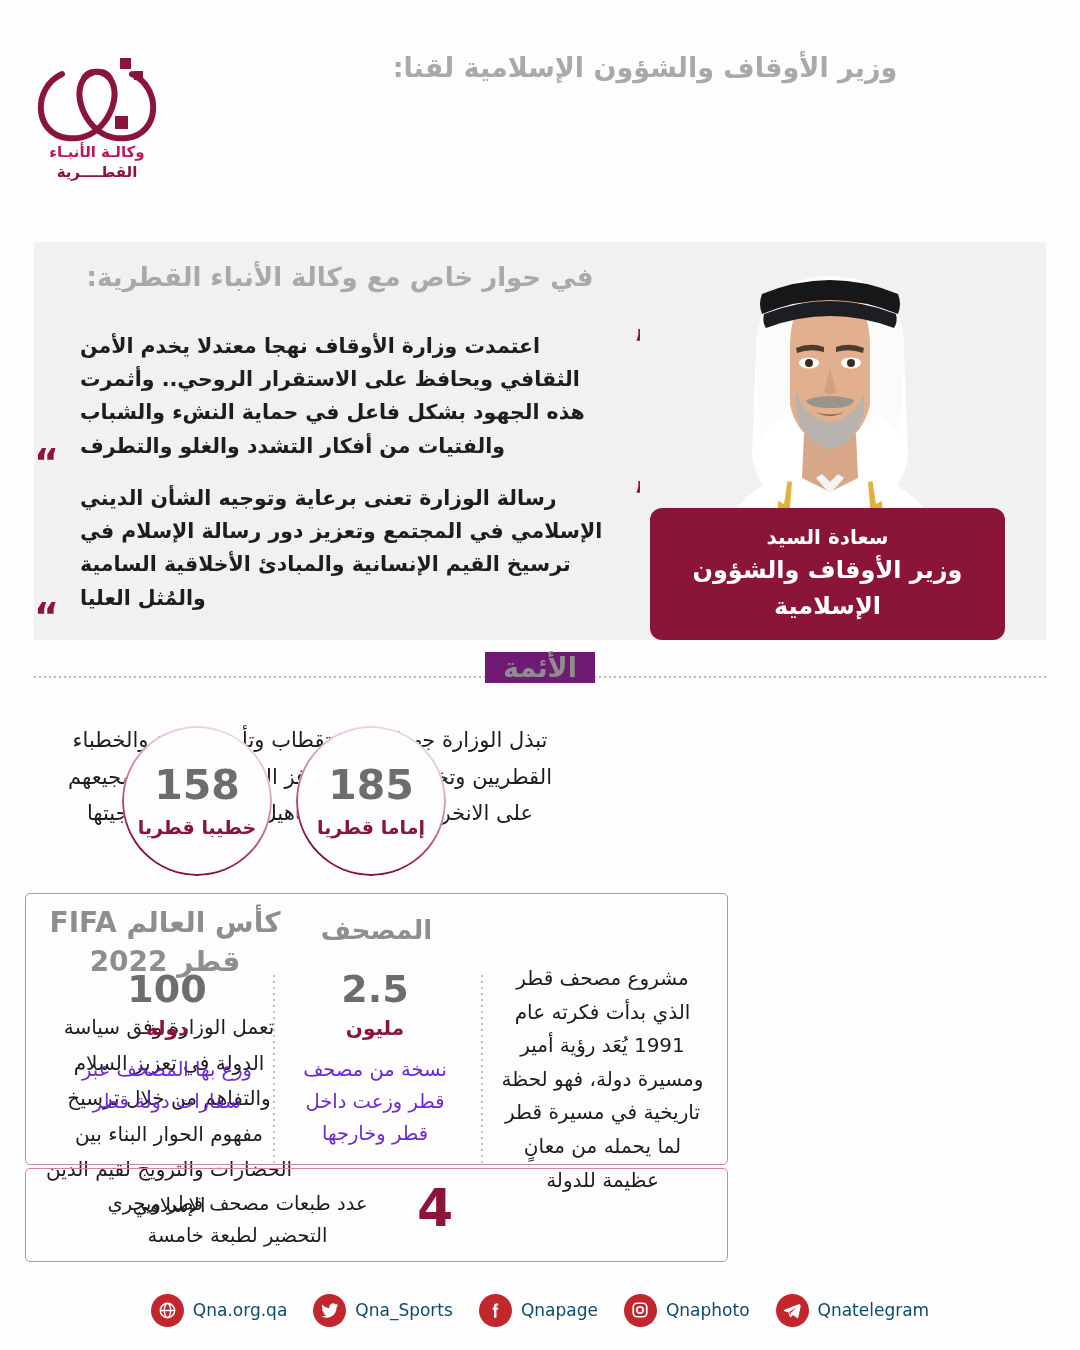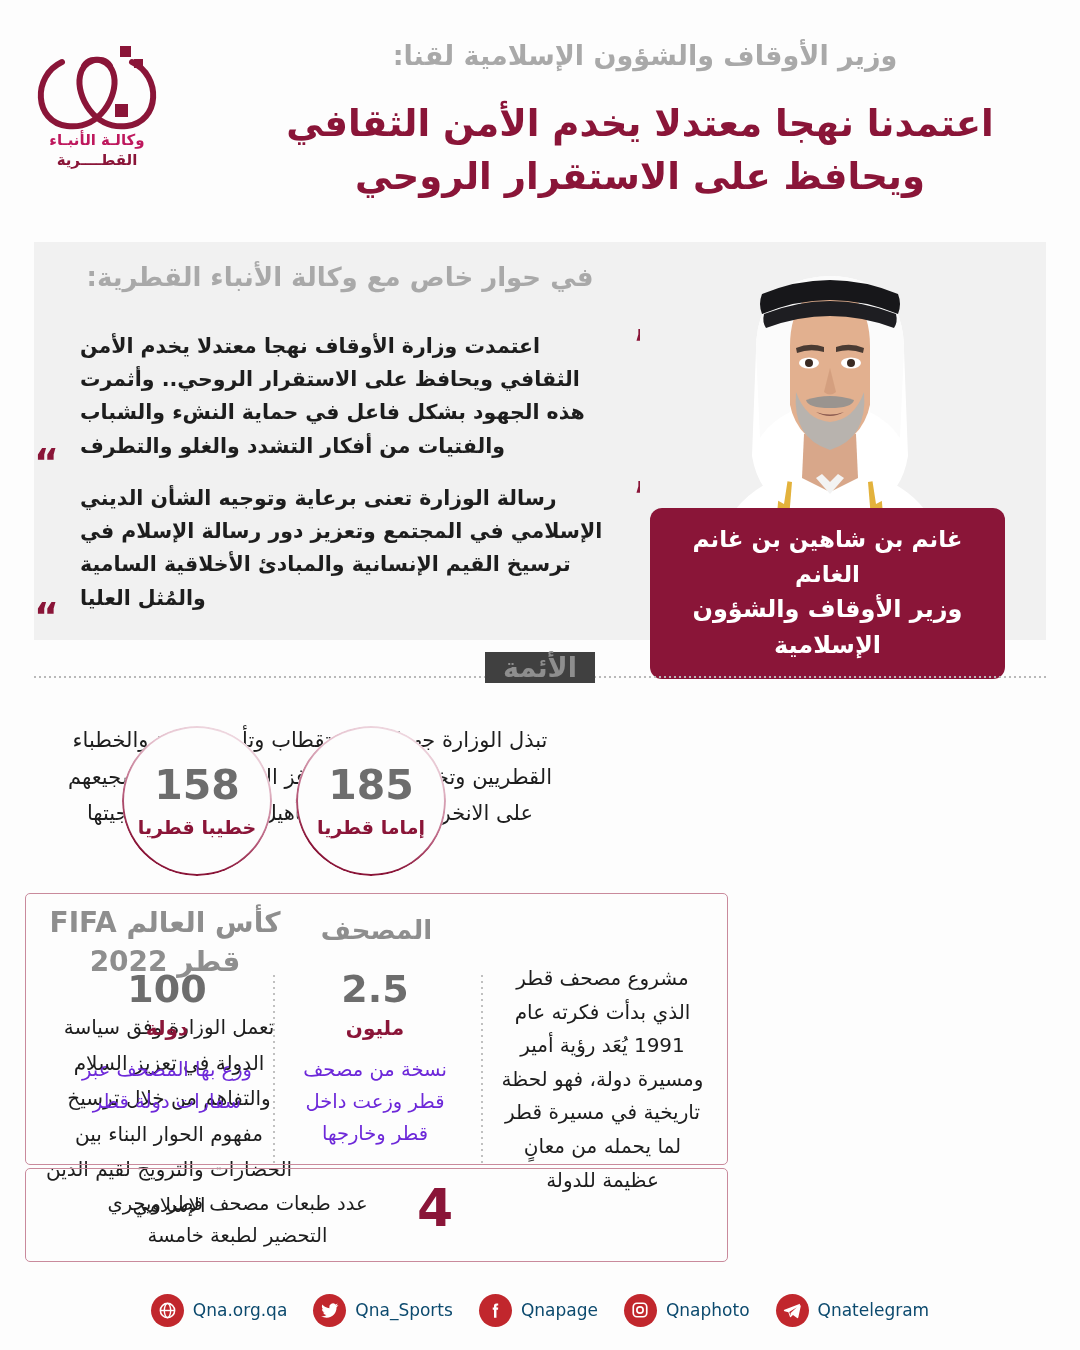--- a/index.html
+++ b/index.html
@@ -4,21 +4,21 @@
 <style>
   * { margin:0; padding:0; box-sizing:border-box; }
   html,body { background:#ffffff; }
   body {
     width:1080px; height:1350px; position:relative; overflow:hidden;
     font-family:"DejaVu Sans","Liberation Sans",sans-serif;
     background:#fdfdfd;
   }
 
   
-  #header { position:absolute; top:0; left:0; width:1080px; height:232px; }
+  #header { position:absolute; top:12px; left:0; width:1080px; height:232px; }
   #kicker {
     position:absolute; top:38px; right:90px; width:690px;
     text-align:center; font-size:27px; font-weight:700; color:#a9a9a9;
     letter-spacing:0px; line-height:1.3;
   }
   #headline {
     position:absolute; top:98px; right:60px; width:760px;
     text-align:center; font-size:37px; font-weight:700; color:#8A1538;
     line-height:1.42;
   }
@@ -64,21 +64,21 @@
   #nameplate .np-line3 { font-size:24px; font-weight:700; line-height:1.5; }
 
   
   #imams-head { position:absolute; top:652px; left:34px; width:1012px; height:40px; }
   #imams-dots {
     position:absolute; top:24px; left:0; width:1012px; height:2px;
     background-image:repeating-linear-gradient(to right,#b9b9b9 0 2px,transparent 2px 5px);
   }
   #imams-label {
     position:absolute; top:0; left:50%; transform:translateX(-50%);
-    background:#404040; padding:0 18px;
+    background:#701a75; padding:0 18px;
     font-size:27px; font-weight:700; color:#8e8e8e;
   }
 
   
   #imams-text {
     position:absolute; top:722px; right:520px; width:500px;
     font-size:21px; color:#1d1d1d; line-height:1.74; text-align:center;
   }
   .stat-circle {
     position:absolute; width:150px; height:150px; border-radius:50%;
@@ -159,21 +159,20 @@
   }
   .social-badge svg { display:block; }
   .social-name { font-size:17px; color:#0c4a6e; font-weight:400; direction:ltr; }
 </style>
 </head>
 <body>
 
 <div id="header">
 
   <div id="kicker">وزير الأوقاف والشؤون الإسلامية لقنا:</div>
-  <div id="headline">اعتمدنا نهجا معتدلا يخدم الأمن الثقافي ويحافظ على الاستقرار الروحي</div>
 
   <div id="qna-logo">
     <svg width="150" height="125" viewBox="0 0 150 125" xmlns="http://www.w3.org/2000/svg">
       <g fill="none" stroke="#8A1538" stroke-width="6" stroke-linecap="round">
         <path d="M40 28 C 10 42, 12 88, 45 92 C 78 96, 96 62, 92 42 C 89 26, 70 20, 62 32"></path>
         <path d="M110 28 C 140 42, 138 88, 105 92 C 72 96, 54 62, 58 42 C 61 26, 80 20, 88 32"></path>
       </g>
       <rect x="98" y="12" width="11" height="11" fill="#8A1538"></rect>
       <rect x="112" y="25" width="9" height="9" fill="#8A1538"></rect>
       <rect x="93" y="70" width="13" height="13" fill="#8A1538"></rect>
@@ -234,21 +233,21 @@
     <path d="M156 150 Q 152 196 190 208 Q 228 196 224 150 Q 214 178 190 180 Q 166 178 156 150 Z" fill="#b8b3ae"></path>
 
     <path d="M176 170 Q 190 175 204 170 Q 190 178 176 170 Z" fill="#8d5c51"></path>
 
     <path d="M176 236 L190 252 L204 236 L198 232 L190 240 L182 232 Z" fill="#f3f3f3"></path>
     <circle cx="190" cy="272" r="4" fill="#efefef"></circle>
   </svg>
 </div>
 
 <div id="nameplate">
-  <div class="np-line2">غانم بن شاهين بن غانم الغانم</div>
+  <div class="np-line1">سعادة السيد</div>
   <div class="np-line3">وزير الأوقاف والشؤون الإسلامية</div>
 </div>
 
 <div id="imams-head">
   <div id="imams-dots"></div>
   <div id="imams-label">الأئمة</div>
 </div>
 
 <div id="imams-text">تبذل الوزارة جهدا في استقطاب وتأهيل الأئمة والخطباء القطريين وتخصص لهم الحوافز المالية وغيرها لتشجيعهم على الانخراط في برامج التأهيل تحقيقا لاستراتيجيتها</div>
 

